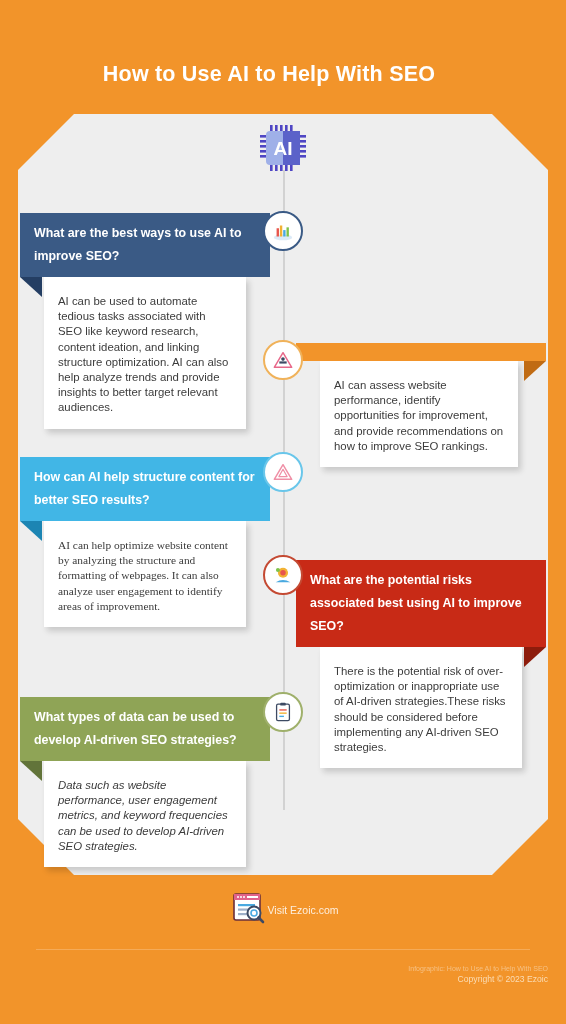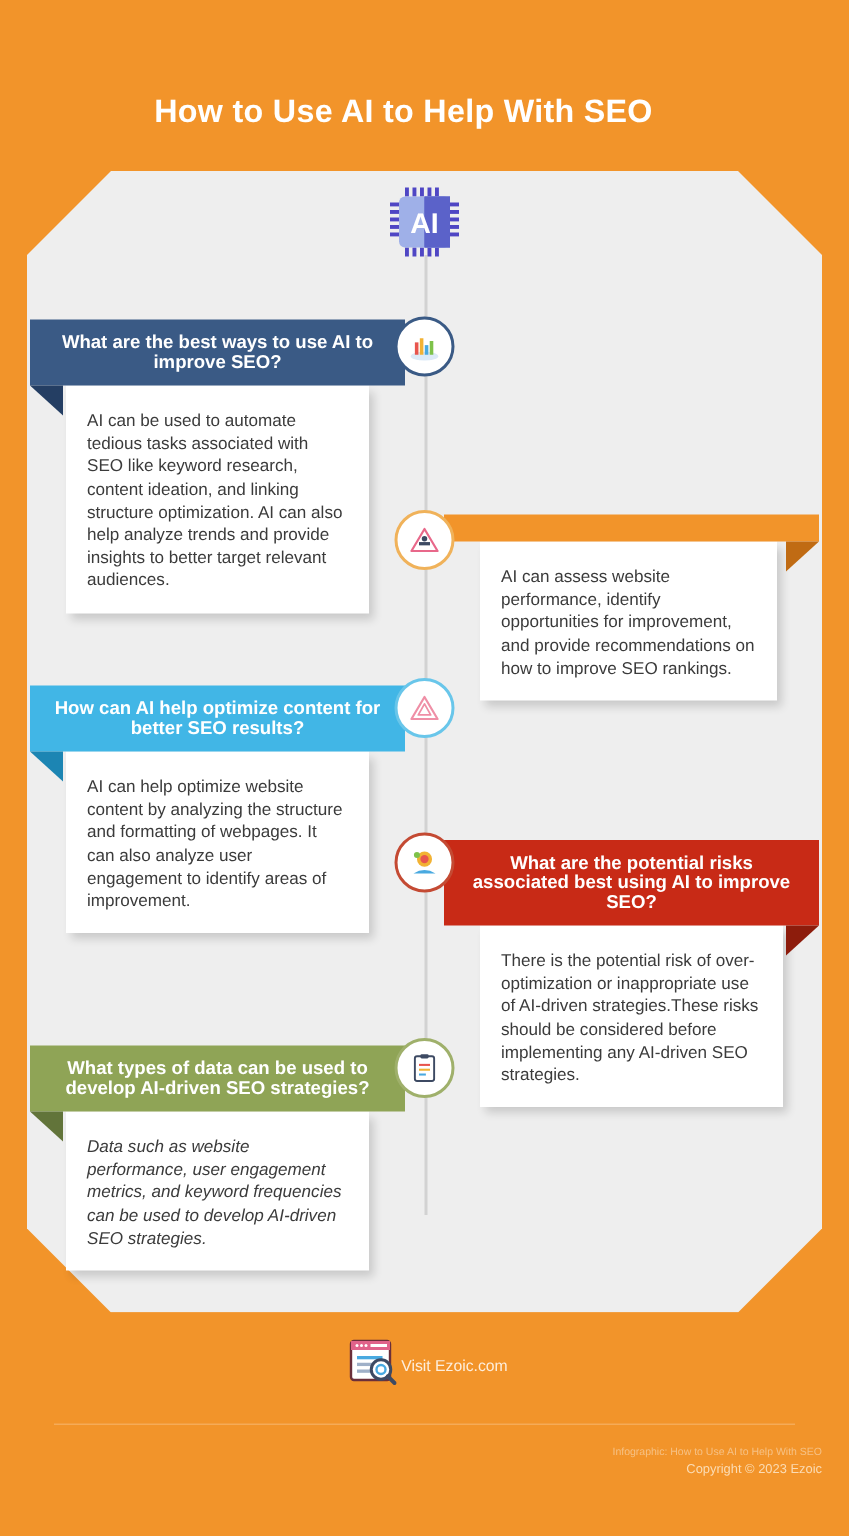--- a/index.html
+++ b/index.html
@@ -64,22 +64,22 @@
 
   
   .card {
     position: absolute;
   }
   .card-header {
     position: relative;
     color: #ffffff;
     font-weight: bold;
     font-size: 12.4px;
-    line-height: 13px;
-    text-align: center;
+    line-height: 23px;
+    text-align: left;
     padding: 9px 14px;
     box-sizing: border-box;
     z-index: 3;
   }
   .card-body {
     position: relative;
     background: #ffffff;
     color: #3b3b3b;
     font-size: 11.4px;
     line-height: 15.2px;
@@ -231,24 +231,24 @@
 <div class="icon-circle" style="top:340px; border-color:#f0b25a;">
   <svg width="22" height="22" viewBox="0 0 24 24">
     <path d="M12 4 L21.5 20 L2.5 20 Z" fill="#ffffff" stroke="#e8688a" stroke-width="1.6" stroke-linejoin="round"></path>
     <rect x="8" y="13.5" width="8" height="2.4" fill="#3d4a63"></rect>
     <circle cx="12" cy="11" r="2" fill="#3d4a63"></circle>
   </svg>
 </div>
 
 <div class="card left" style="left:20px; top:457px; width:250px;">
   <div class="card-header" style="background:#41b6e6;">
-    <span>How can AI help optimize content for better SEO results?</span>
+    <span>How can AI help structure content for better SEO results?</span>
     <span class="tail" style="border-top-color:#1c85b3;"></span>
   </div>
-  <div class="card-body" style="width:202px;">AI can help optimize website content by analyzing the structure and formatting of webpages. It can also analyze user engagement to identify areas of improvement.</div>
+  <div class="card-body" style="width:202px;font-family:Liberation Serif, serif;">AI can help optimize website content by analyzing the structure and formatting of webpages. It can also analyze user engagement to identify areas of improvement.</div>
 </div>
 <div class="icon-circle" style="top:452px; border-color:#69c6ea;">
   <svg width="22" height="22" viewBox="0 0 24 24">
     <path d="M12 4 L21.5 20 L2.5 20 Z" fill="#ffffff" stroke="#ef8fa6" stroke-width="1.6" stroke-linejoin="round"></path>
     <path d="M12 9 L16.5 17 L7.5 17 Z" fill="none" stroke="#ef8fa6" stroke-width="1.3" stroke-linejoin="round"></path>
   </svg>
 </div>
 
 <div class="card right" style="left:296px; top:560px; width:250px;">
   <div class="card-header" style="background:#c82a16;">

